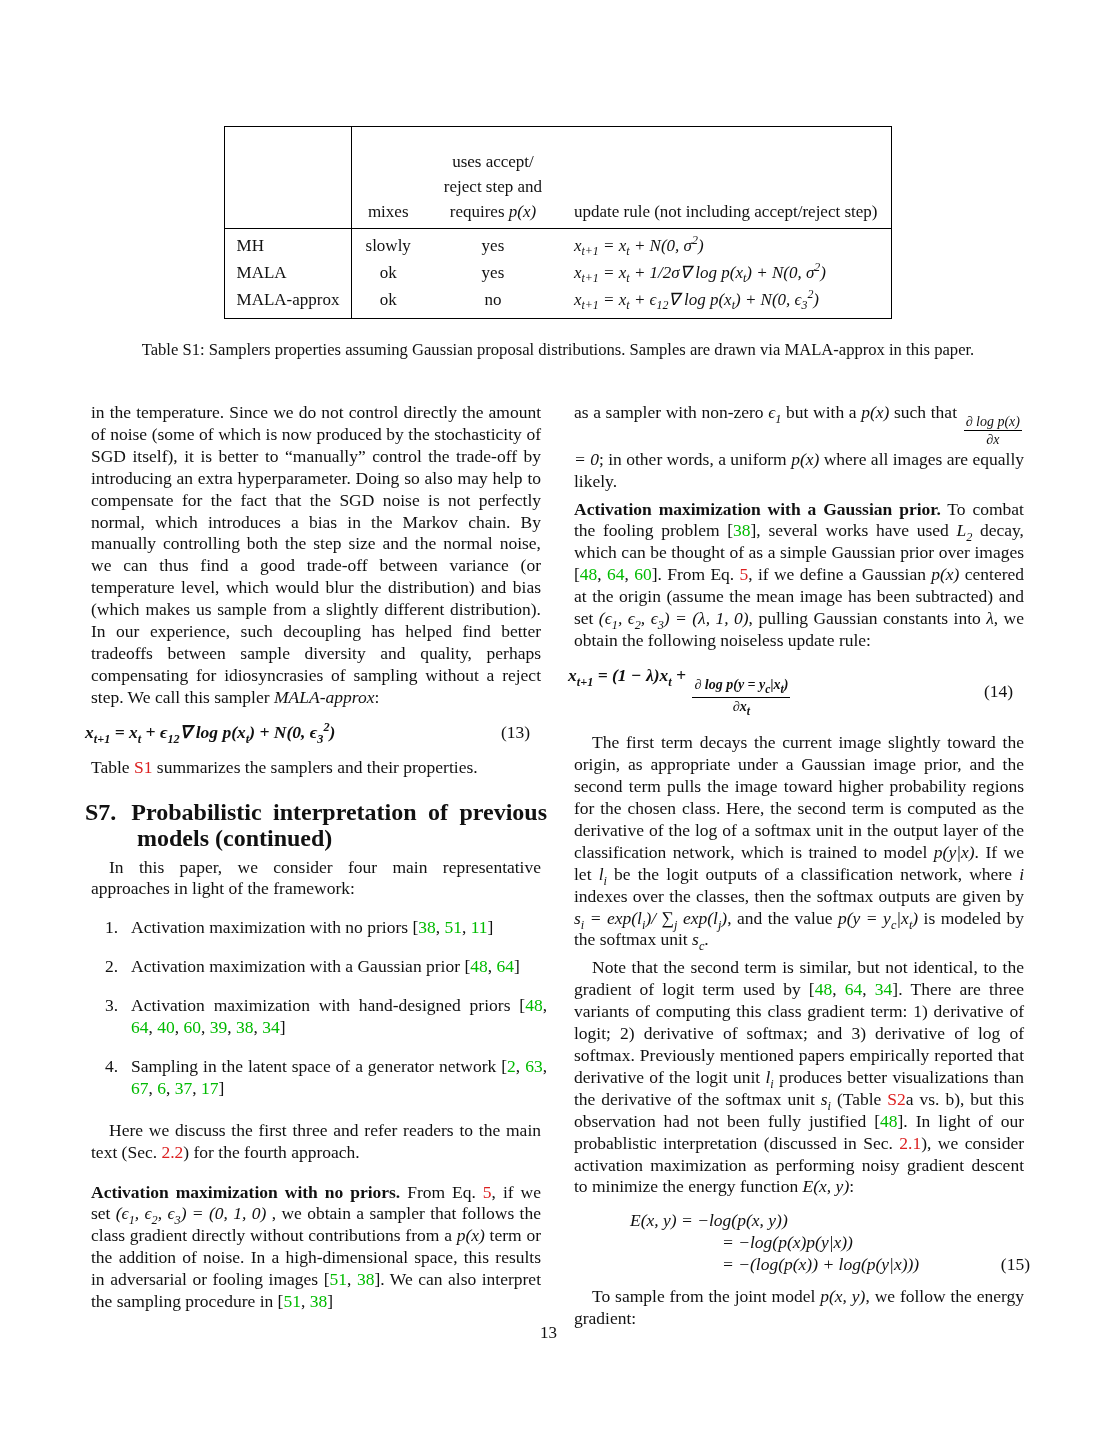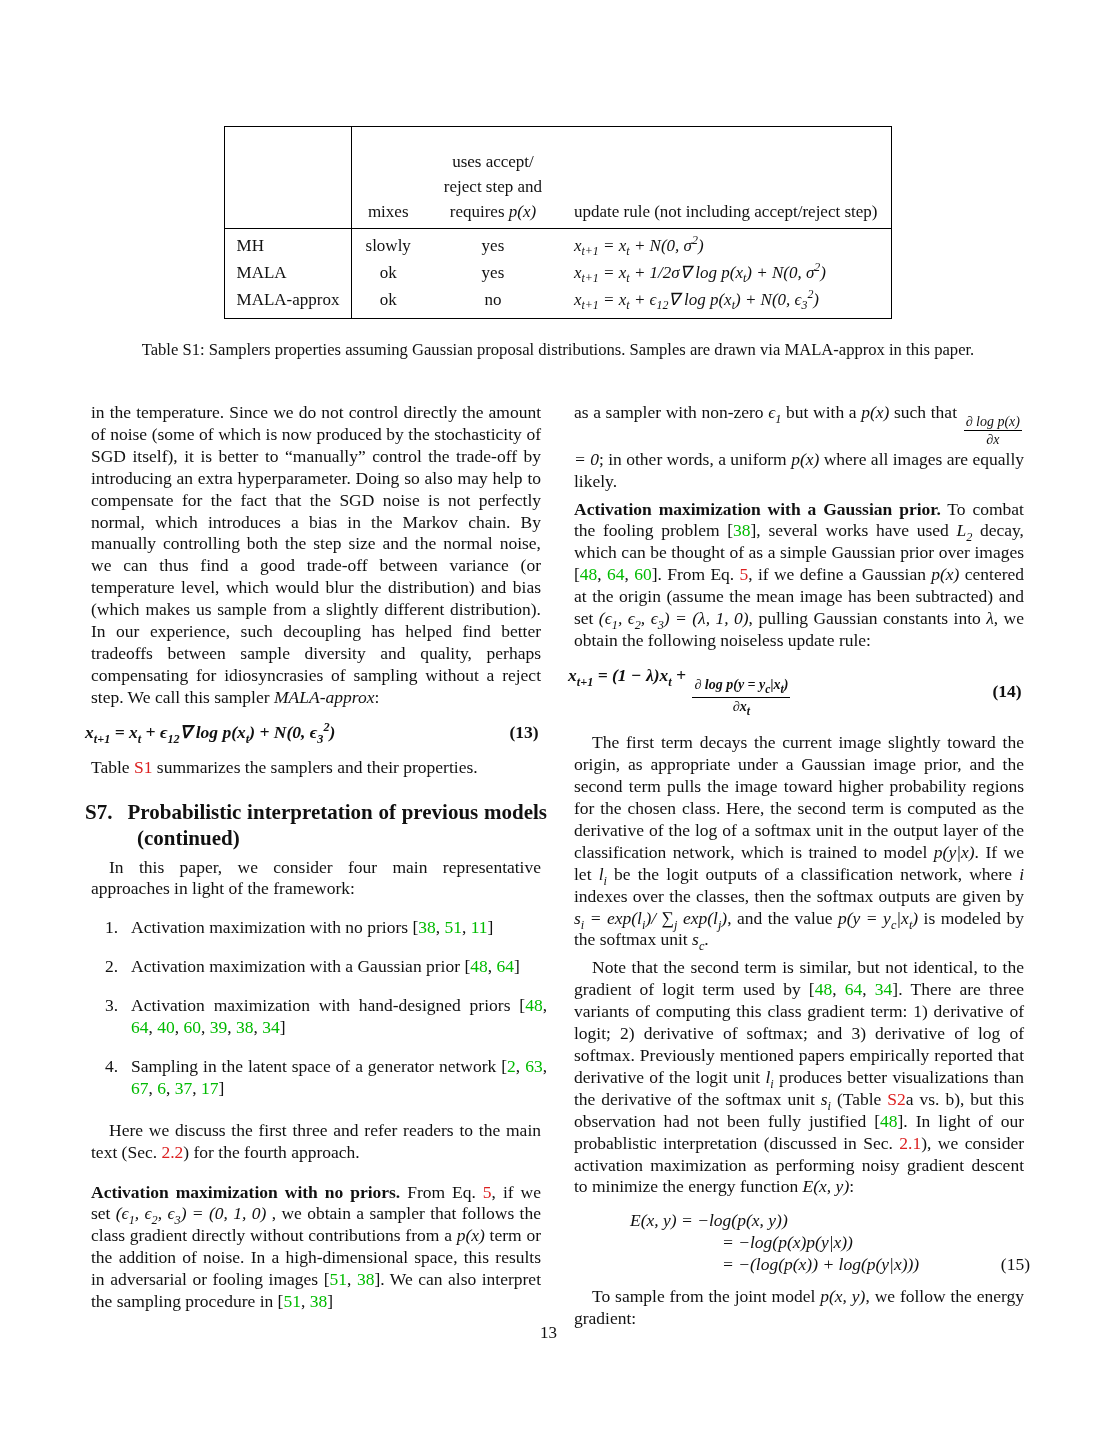--- a/index.html
+++ b/index.html
@@ -85,31 +85,31 @@
   .frac .fnum{ border-bottom:1px solid #000; padding:0 2px; }
   .frac .fden{ padding:0 2px; }
 
   
   .eq{
     display:flex;
     align-items:center;
     margin:13px 0;
   }
   .eq .eq-body{ flex:1; text-align:left;font-weight:bold; }
-  .eq .eq-num{ width:46px; text-align:center;font-weight:bold; }
+  .eq .eq-num{ width:46px; text-align:left; }
 
   .eq-multi{ display:flex; margin:12px 0 10px 0; }
   .eq-multi .lines{ flex:1; padding-left:62px; }
   .eq-multi .lines .eqline{ text-align:left; }
   .eq-multi .lines .eqline.cont{ padding-left:92px; }
   .eq-multi .eq-num{ width:46px; text-align:right; align-self:flex-end; }
 
   
   h2.s7{
-    font-size:21px;
+    font-size:24px;
     line-height:26px;
     margin:20px 0 1px 0;
     padding-left:52px;
     text-indent:-52px;
     text-align:justify;
     font-weight:bold;
   }
   h2.s7 .s7label{ margin-right:15px; }
 
   

